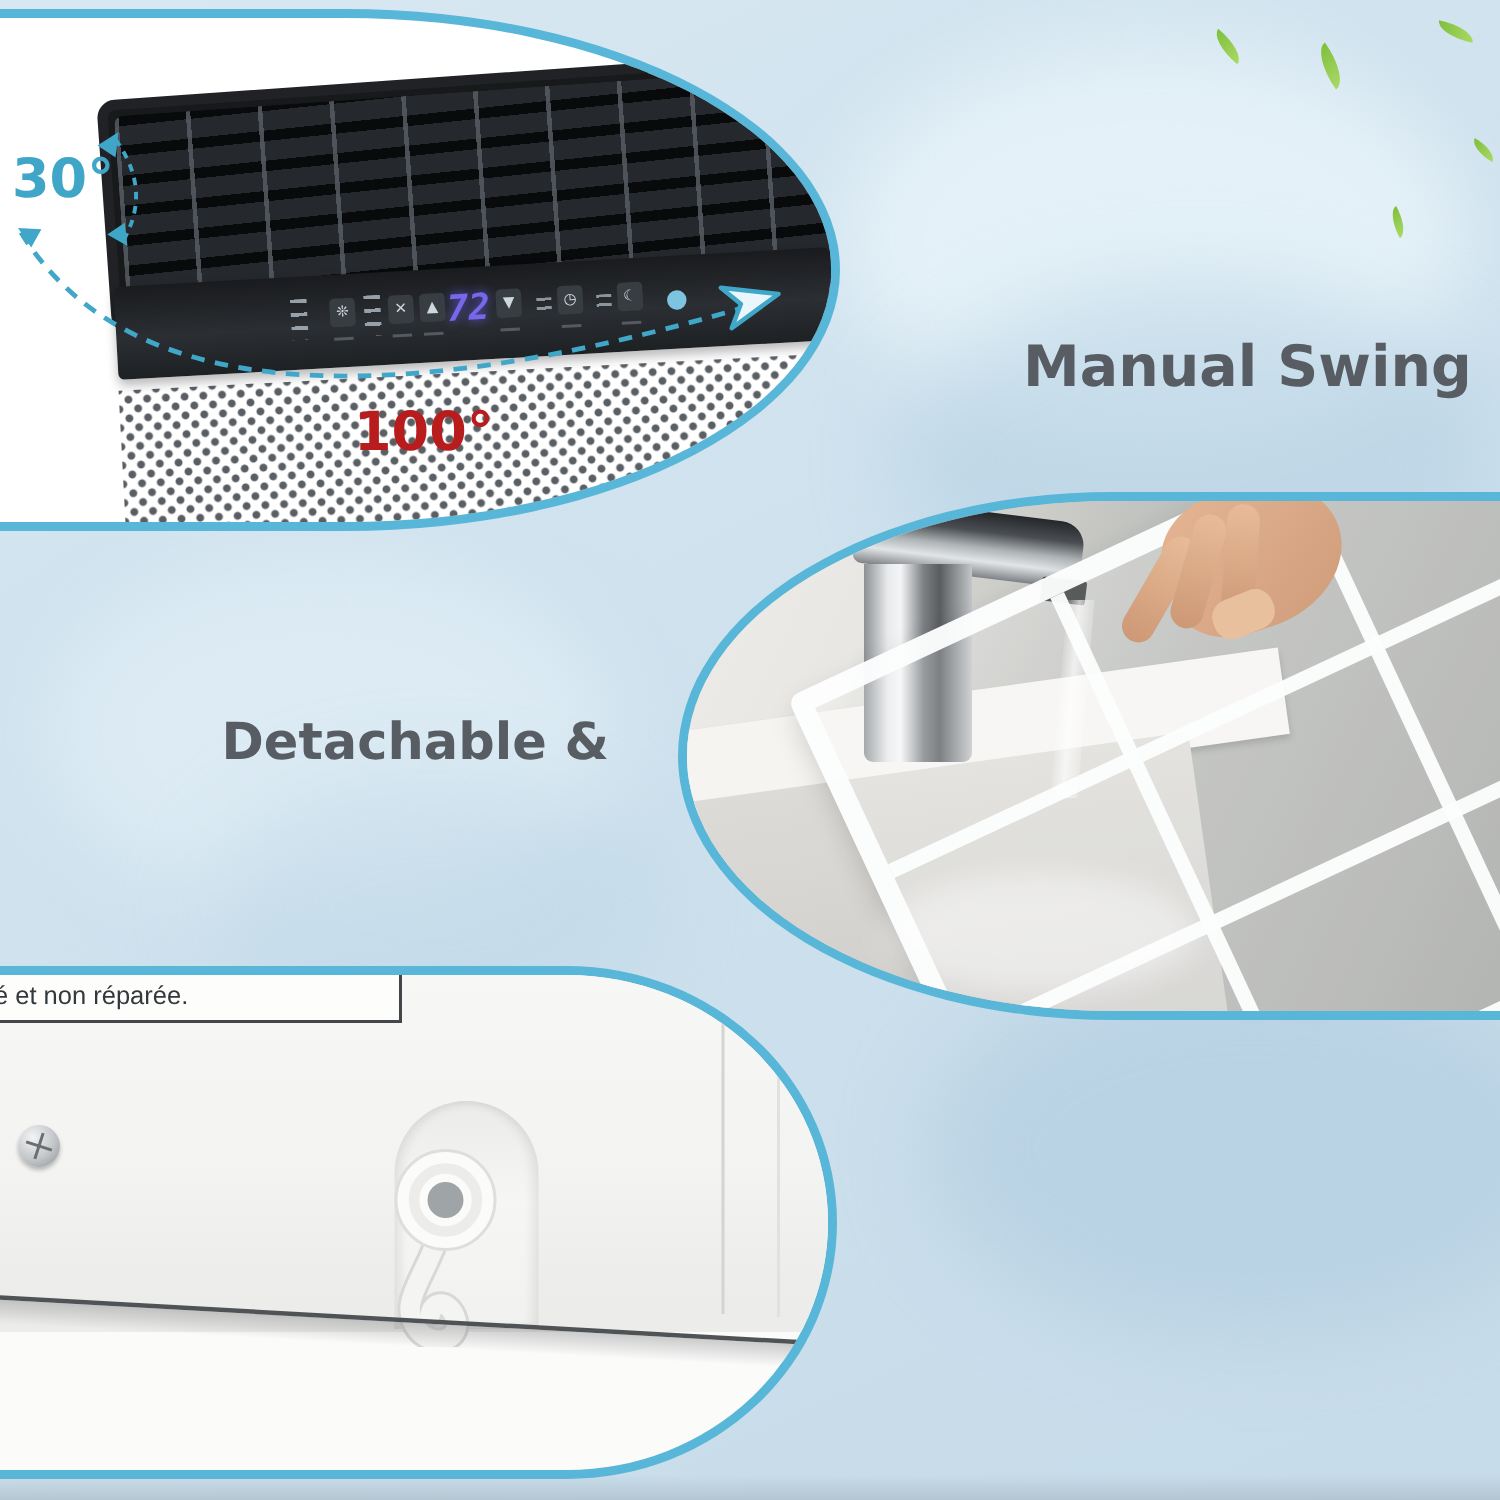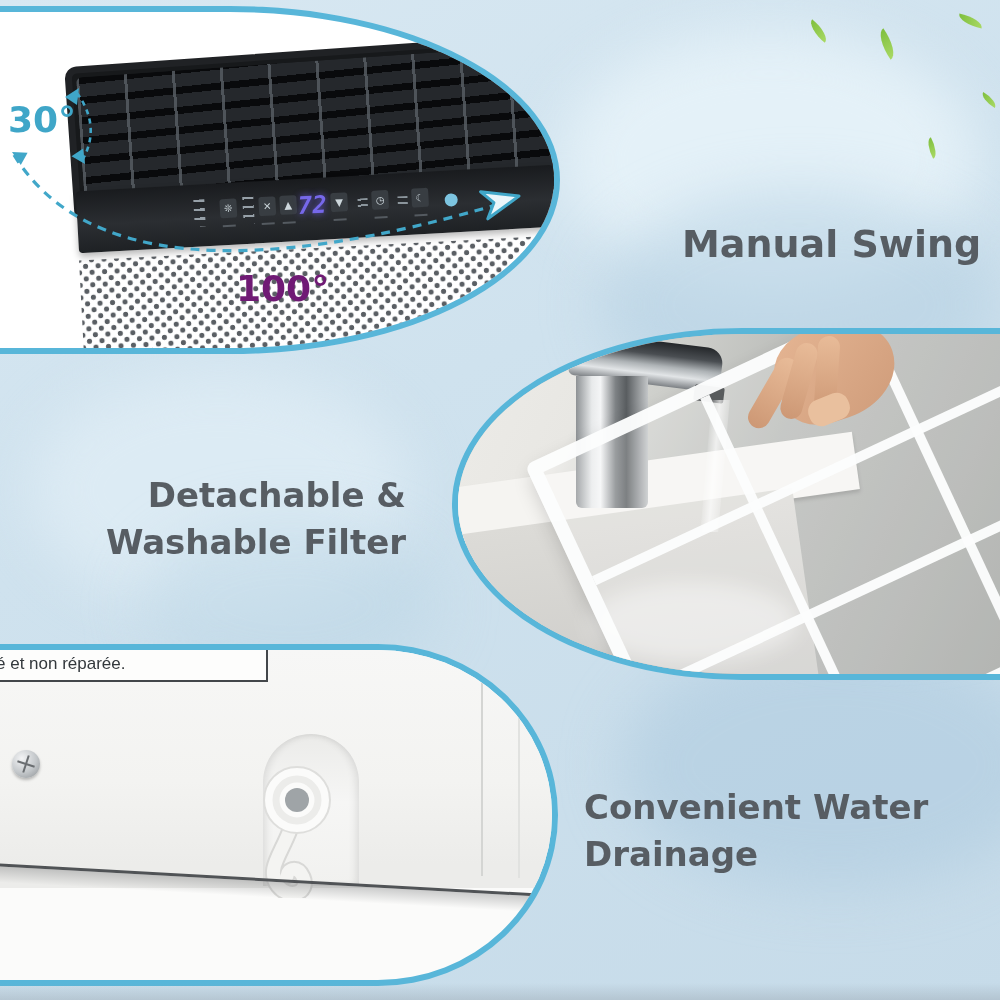--- a/index.html
+++ b/index.html
@@ -42,21 +42,21 @@
     color:#cdd7dc;font-size:10px;line-height:19px;text-align:center;}
   .pbtn::after{content:"";position:absolute;left:2px;right:2px;top:26px;height:2px;background:#545a60;}
   .led{position:absolute;left:221px;top:13px;width:44px;height:28px;
     font-family:"DejaVu Sans Mono",monospace;font-weight:bold;font-style:italic;font-size:24px;
     color:#7668ea;text-shadow:0 0 7px rgba(112,92,240,.85);}
   .pwr{position:absolute;left:368px;top:23px;width:13px;height:13px;border-radius:50%;background:#7cc4e0;}
   .perf{position:absolute;left:88px;top:236px;width:474px;height:126px;transform:rotate(-3deg);opacity:.85;
     background-image:radial-gradient(circle,#3e4349 2.2px,rgba(0,0,0,0) 3px),
                      radial-gradient(circle,#3e4349 2.2px,rgba(0,0,0,0) 3px);
     background-size:12.5px 12.5px;background-position:0 0,6.2px 6.2px;}
-  .label-100{position:absolute;left:242px;top:256px;font-size:36px;font-weight:bold;color:#701a75;}
+  .label-100{position:absolute;left:242px;top:256px;font-size:36px;font-weight:bold;color:#b91c1c;}
   .label-40{position:absolute;left:8px;top:99px;font-size:36px;font-weight:bold;color:#3fa6c8;z-index:6;}
   .annot{position:absolute;left:0;top:0;width:600px;height:370px;z-index:6;pointer-events:none;}
 
   
   .hd{position:absolute;font-weight:bold;color:#575d63;z-index:5;}
   .h-swing{left:682px;top:176px;font-size:38px;margin-top:46px;}
   .h-filter{left:44px;top:472px;width:362px;text-align:right;font-size:34px;line-height:47px;}
   .h-drain{left:584px;top:784px;font-size:34px;line-height:47px;}
   .hd span{display:block;}
 
@@ -205,21 +205,16 @@
     <polygon points="79,88 77,105 65,97" fill="#3fa6c8"></polygon>
     <polygon points="85,164 71.5,156.3 83.1,148.5" fill="#3fa6c8"></polygon>
     <path d="M 14,155 C 80,262 240,283 516,199" fill="none" stroke="#41a7c9" stroke-width="3.2" stroke-dasharray="9 7"></path>
     <polygon points="12,152 20.8,165 27.6,152.8" fill="#41a7c9"></polygon>
     <polygon points="519,196 487.8,218.8 493.9,202.7 480.6,191.8" fill="#eaf6fb" stroke="#41a7c9" stroke-width="3" stroke-linejoin="round"></polygon>
   </svg>
 
   <div class="hd h-swing">Manual Swing</div>
   <div class="hd h-filter">
     <span>Detachable &amp;</span>
-    <span>Washable Filter</span>
-  </div>
-  <div class="hd h-drain">
-    <span>Convenient Water</span>
-    <span>Drainage</span>
   </div>
 
   <div class="bottom-fade"></div>
 </div>
 
 </body></html>

